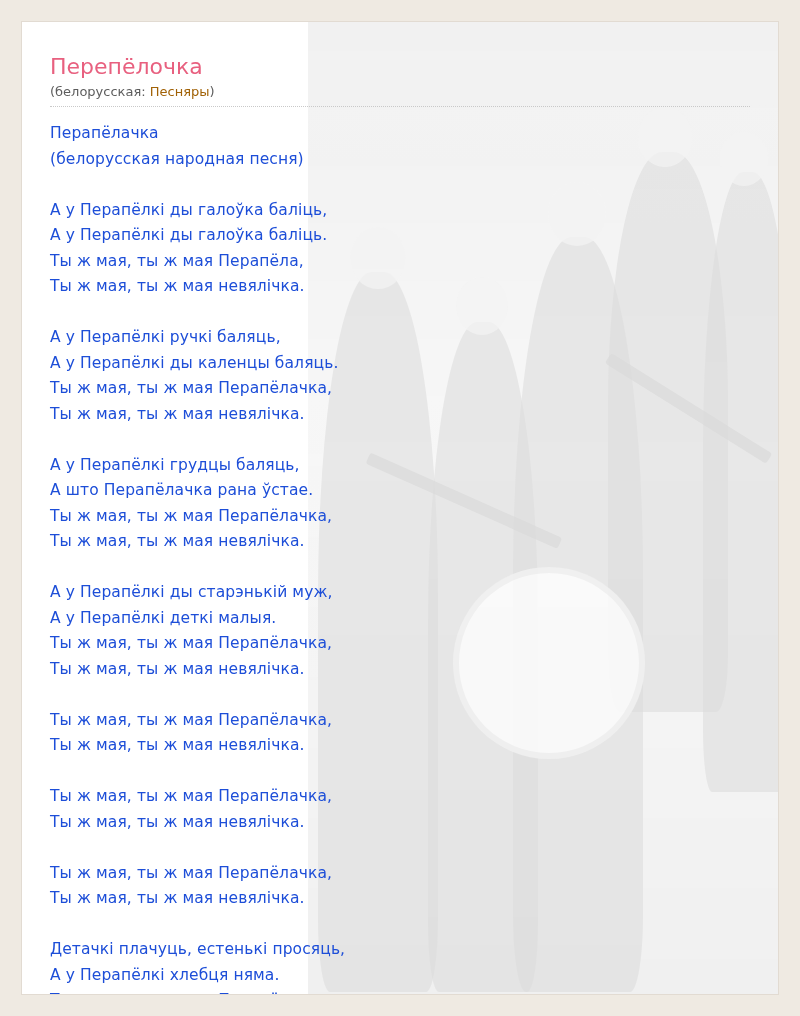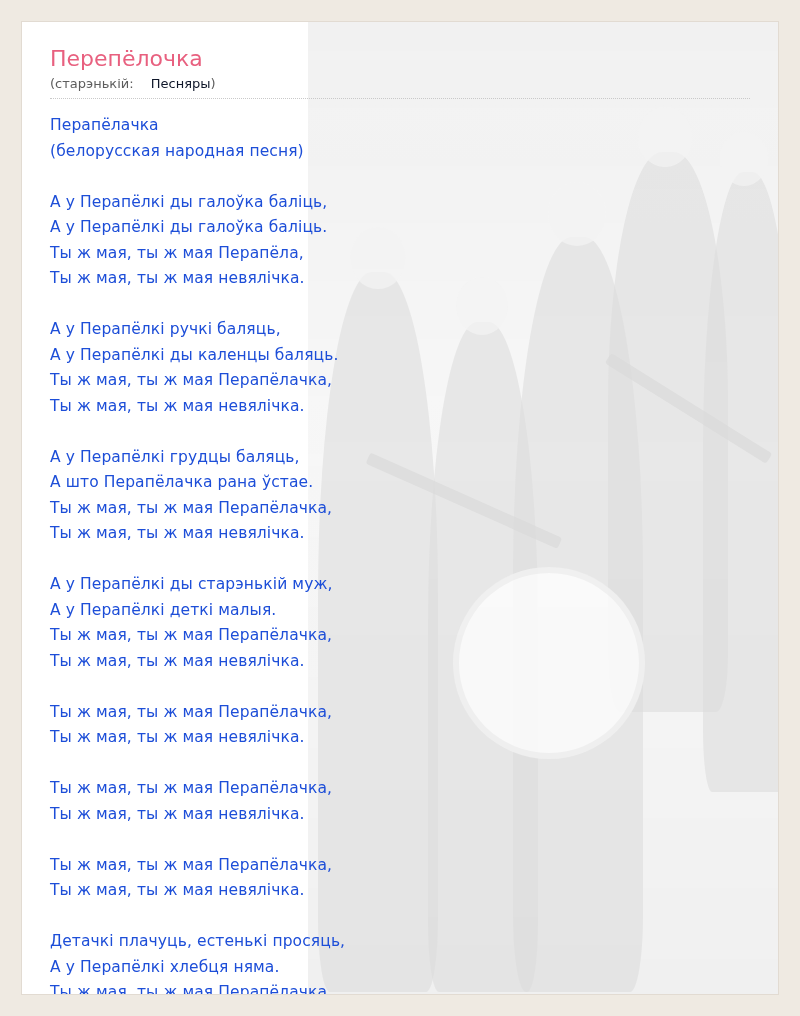--- a/index.html
+++ b/index.html
@@ -73,34 +73,33 @@
   }
   .content {
     position: relative;
     padding: 24px 28px 10px 28px;
   }
   .song-title {
     color: #e8607f;
     font-size: 22px;
     line-height: 26px;
     font-weight: normal;
-    margin: 0 0 4px 0;
+    margin: 8px 0 4px 0;
     font-family: "DejaVu Sans", "Liberation Sans", sans-serif;
   }
   .performer-line {
     font-size: 13px;
     color: #5d5d5d;
     padding-bottom: 7px;
     border-bottom: 1px dotted #c9c9c9;
     margin-bottom: 14px;
   }
   .performer-line a {
-    color: #0f172a;
+    color: #a16207;
     text-decoration: none;
-    margin-left: 13px;
   }
   .lyrics {
     position: relative;
     font-size: 15.5px;
     line-height: 25.5px;
     color: #1d4ed8;
     white-space: pre-wrap;
     letter-spacing: 0.1px;
   }
   .lyrics .blank { display: block; height: 25.5px; }
@@ -123,18 +122,18 @@
       <div class="head" style="left:330px; top:85px; width:54px; height:60px;"></div>
       <div class="figure" style="left:395px; top:150px; width:90px; height:620px;"></div>
       <div class="head" style="left:412px; top:110px; width:48px; height:54px;"></div>
       <div class="drum" style="left:145px; top:545px; width:180px; height:180px;"></div>
       <div class="neck" style="left:60px; top:430px; width:210px; height:12px; transform: rotate(24deg);"></div>
       <div class="neck" style="left:300px; top:330px; width:190px; height:12px; transform: rotate(32deg);"></div>
     </div>
 
     <div class="content">
       <h1 class="song-title">Перепёлочка</h1>
-      <div class="performer-line"><span>(старэнькій:</span> <a href="#">Песняры</a><span>)</span></div>
+      <div class="performer-line"><span>(белорусская:</span> <a href="#">Песняры</a><span>)</span></div>
       <div class="lyrics" id="lyrics-body"><div>Перапёлачка</div><div>(белорусская народная песня)</div><span class="blank"></span><div>А у Перапёлкі ды галоўка баліць,</div><div>А у Перапёлкі ды галоўка баліць.</div><div>Ты ж мая, ты ж мая Перапёла,</div><div>Ты ж мая, ты ж мая невялічка.</div><span class="blank"></span><div>А у Перапёлкі ручкі баляць,</div><div>А у Перапёлкі ды каленцы баляць.</div><div>Ты ж мая, ты ж мая Перапёлачка,</div><div>Ты ж мая, ты ж мая невялічка.</div><span class="blank"></span><div>А у Перапёлкі грудцы баляць,</div><div>А што Перапёлачка рана ўстае.</div><div>Ты ж мая, ты ж мая Перапёлачка,</div><div>Ты ж мая, ты ж мая невялічка.</div><span class="blank"></span><div>А у Перапёлкі ды старэнькій муж,</div><div>А у Перапёлкі деткі малыя.</div><div>Ты ж мая, ты ж мая Перапёлачка,</div><div>Ты ж мая, ты ж мая невялічка.</div><span class="blank"></span><div>Ты ж мая, ты ж мая Перапёлачка,</div><div>Ты ж мая, ты ж мая невялічка.</div><span class="blank"></span><div>Ты ж мая, ты ж мая Перапёлачка,</div><div>Ты ж мая, ты ж мая невялічка.</div><span class="blank"></span><div>Ты ж мая, ты ж мая Перапёлачка,</div><div>Ты ж мая, ты ж мая невялічка.</div><span class="blank"></span><div>Детачкі плачуць, естенькі просяць,</div><div>А у Перапёлкі хлебця няма.</div><div>Ты ж мая, ты ж мая Перапёлачка,</div></div>
     </div>
 
   </div>
 </div>
 
 </body></html>

